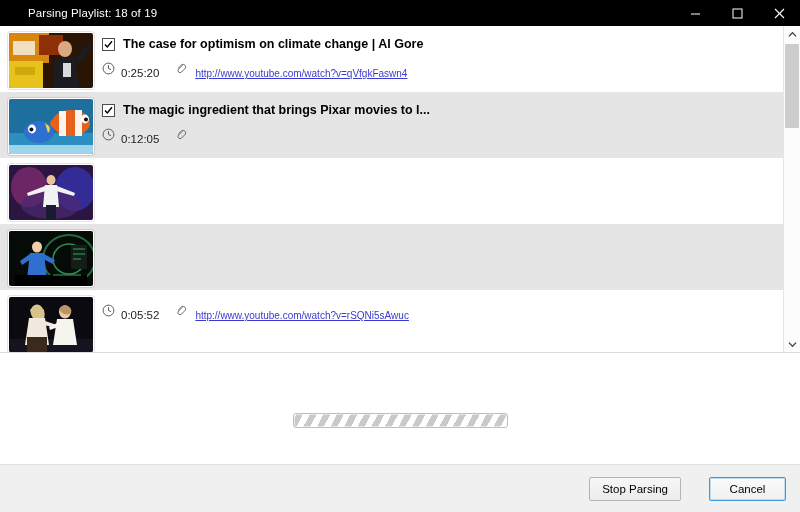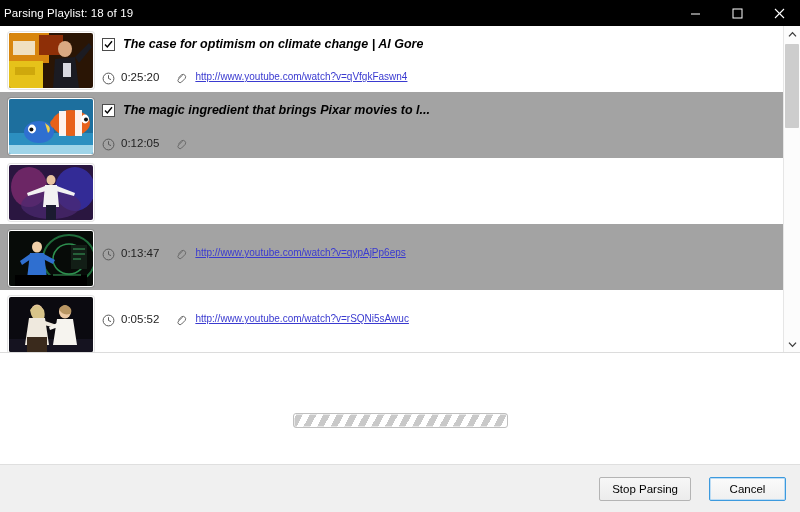--- a/index.html
+++ b/index.html
@@ -22,21 +22,21 @@
     height: 26px;
     background: #000000;
     display: flex;
     align-items: center;
     flex: 0 0 auto;
     position: relative;
   }
   .titlebar-text {
     color: #ffffff;
     font-size: 11.5px;
-    padding-left: 4px;
+    padding-left: 28px;
     letter-spacing: 0.1px;
     white-space: nowrap;
   }
   .win-controls {
     position: absolute;
     right: 0; top: 0;
     height: 26px;
     display: flex;
   }
   .win-btn {
@@ -61,42 +61,41 @@
     background: #ffffff;
   }
   .row {
     display: flex;
     align-items: flex-start;
     height: 66px;
     padding: 5px 0 0 0;
     box-sizing: border-box;
     background: #ffffff;
   }
-  .row.alt { background: #a3a3a3; }
+  .row.alt { background: #e5e5e5; }
   .thumb {
     width: 84px; height: 55px;
     margin: 1px 8px 0 8px;
     flex: 0 0 auto;
     border-radius: 3px;
     border: 1px solid #ffffff;
     box-shadow: 0 0 0 1px rgba(0,0,0,0.10);
     overflow: hidden;
     position: relative;
   }
   .thumb svg { display: block; width: 100%; height: 100%; }
   .row-body {
     flex: 1 1 auto;
     min-width: 0;
     padding-top: 2px;
   }
   .title-line {
     display: flex;
     align-items: center;
     height: 22px;
-    font-style: italic;
   }
   .checkbox {
     width: 13px; height: 13px;
     flex: 0 0 auto;
     border: 1px solid #4c4c4c;
     background: #ffffff;
     margin-right: 8px;
     position: relative;
     box-sizing: border-box;
   }
@@ -106,23 +105,23 @@
   }
   .vid-title {
     font-size: 12.5px;
     font-weight: bold;
     color: #000000;
     white-space: nowrap;
     overflow: hidden;
   }
   .meta-line {
     display: flex;
-    align-items: flex-start;
+    align-items: flex-end;
     height: 22px;
-    margin-top: 16px;
+    margin-top: 2px;
   }
   .clock-icon { flex: 0 0 auto; margin-right: 6px; }
   .duration {
     font-size: 11.5px;
     color: #222222;
     margin-right: 16px;
     white-space: nowrap;
   }
   .link-icon { flex: 0 0 auto; margin-right: 8px; }
   .vid-url {
@@ -188,21 +187,21 @@
   
   .footer {
     flex: 0 0 auto;
     height: 47px;
     background: #f0f0f0;
     border-top: 1px solid #dfdfdf;
     display: flex;
     align-items: center;
     justify-content: flex-end;
     padding-right: 14px;
-    gap: 18px;
+    gap: 28px;
   }
   .btn {
     min-width: 77px;
     height: 24px;
     padding: 0 12px;
     font-size: 11.5px;
     color: #000000;
     background: linear-gradient(#f7f7f7, #ececec);
     border: 1px solid #b4b4b4;
     border-radius: 2px;
@@ -365,36 +364,20 @@
             <line x1="64" y1="28" x2="72" y2="28" stroke="#3aa35c" stroke-width="1"></line>
             <ellipse cx="28" cy="16" rx="5" ry="5.5" fill="#f0cfa8"></ellipse>
             <path d="M21 22 L35 22 L38 48 L18 48 Z" fill="#2f6fd0"></path>
             <path d="M21 23 L11 30 L13 34 L22 28 Z" fill="#2f6fd0"></path>
             <path d="M35 23 L46 29 L44 33 L34 28 Z" fill="#2f6fd0"></path>
             <rect x="6" y="44" width="72" height="11" fill="#000000"></rect>
             <line x1="44" y1="44" x2="72" y2="44" stroke="#3aa35c" stroke-width="1"></line>
           </svg>
         </div>
         <div class="row-body">
-          <div class="meta-line">
-            <span class="clock-icon">
-              <svg width="13" height="13" viewBox="0 0 13 13">
-                <circle cx="6.5" cy="6.5" r="5.4" fill="none" stroke="#5a5a5a" stroke-width="1"></circle>
-                <line x1="6.5" y1="6.5" x2="6.5" y2="3.2" stroke="#5a5a5a" stroke-width="1"></line>
-                <line x1="6.5" y1="6.5" x2="9" y2="7.6" stroke="#5a5a5a" stroke-width="1"></line>
-              </svg>
-            </span>
-            <span class="duration">0:13:47</span>
-            <span class="link-icon">
-              <svg width="12" height="12" viewBox="0 0 12 12">
-                <path d="M7.4 2.2 L3.6 6 a2.1 2.1 0 0 0 3 3 L10.2 5.4 a2.6 2.6 0 0 0 -3.6 -3.6 L3.2 5.2" fill="none" stroke="#6a6a6a" stroke-width="1"></path>
-              </svg>
-            </span>
-            <span class="vid-url">http://www.youtube.com/watch?v=qypAjPp6eps</span>
-          </div>
         </div>
       </div>
 
       <div class="row">
         <div class="thumb">
           <svg viewBox="0 0 84 55" preserveAspectRatio="none">
             <rect width="84" height="55" fill="#0b0a10"></rect>
             <rect y="42" width="84" height="13" fill="#151320"></rect>
             <ellipse cx="28" cy="14" rx="6" ry="6.5" fill="#ecc9a4"></ellipse>
             <path d="M21 13 q7 -9 14 0 q2 8 -2 10 q-10 3 -12 -10" fill="#d8c48a"></path>

